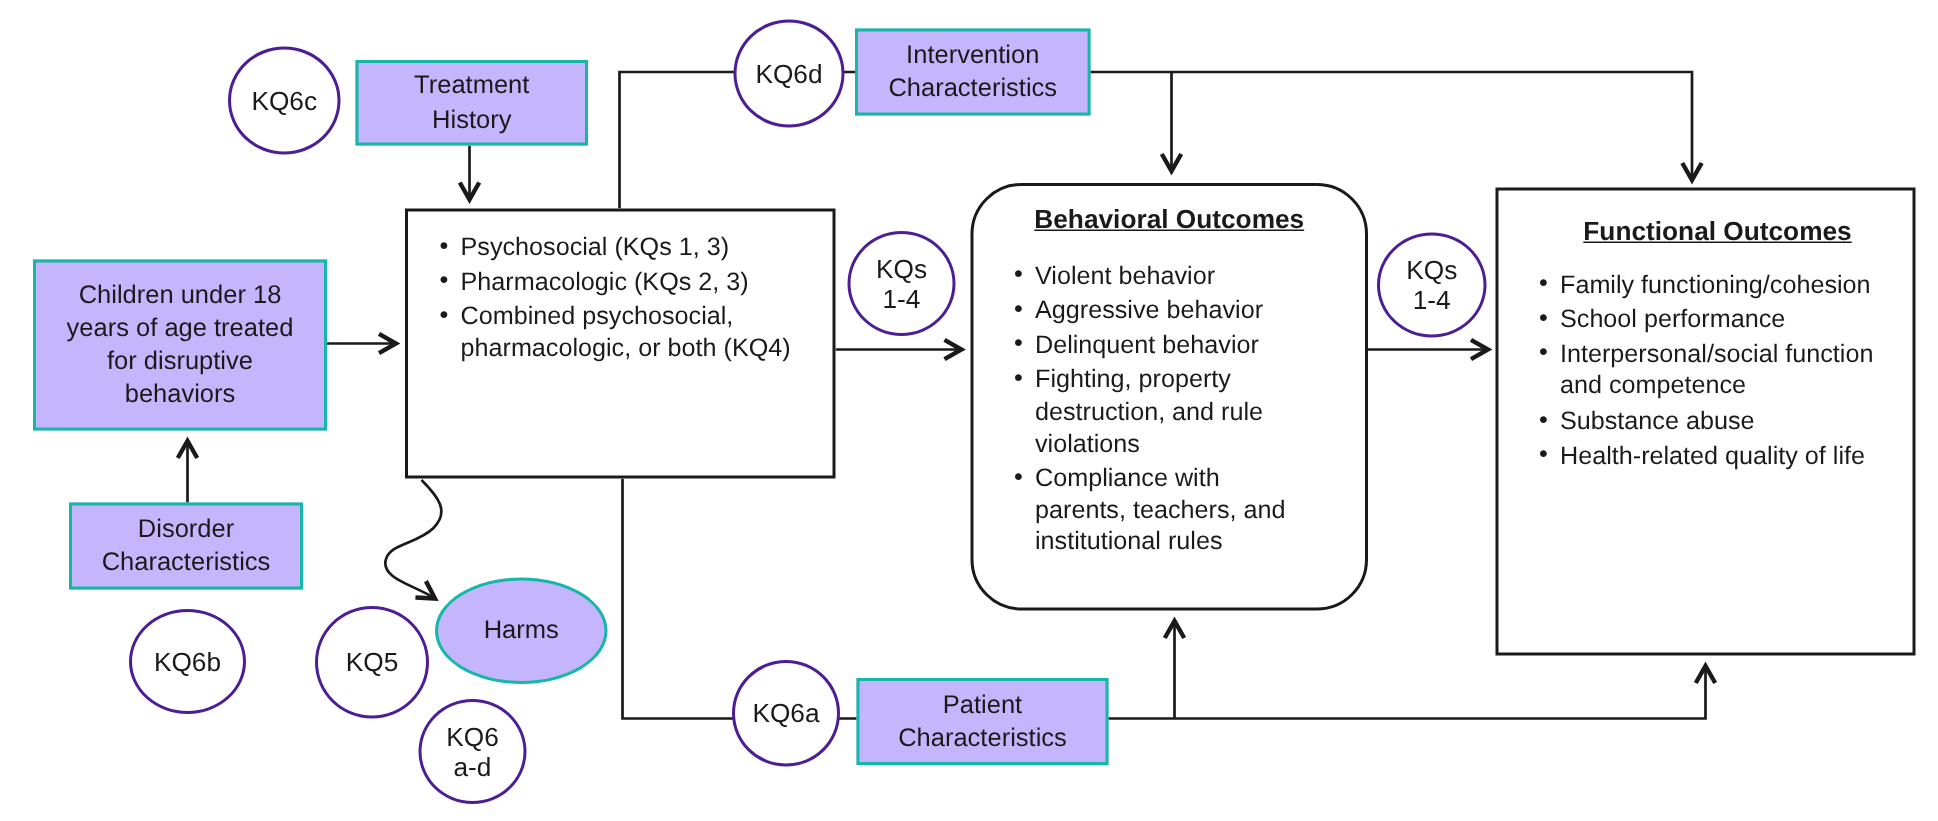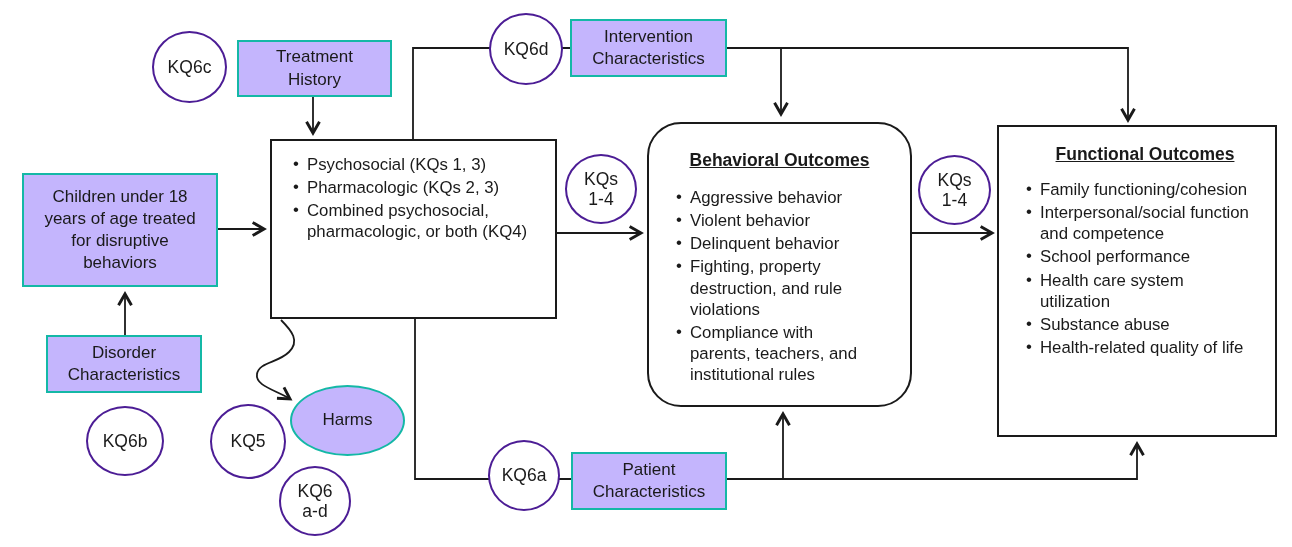--- a/index.html
+++ b/index.html
@@ -26,31 +26,31 @@
 
   .panel { position:absolute; background:#ffffff; border:2px solid #1a1a1a; }
   .panel-title { font-weight:bold; text-decoration:underline; text-align:center; font-size:17.5px; }
   .bullets { list-style:none; }
   .bullet-item { position:relative; padding-left:15px; font-size:16.8px; line-height:1.26; margin-bottom:2px; }
   .bullet-item::before { content:"\2022"; position:absolute; left:1px; top:-1px; }
 
   #interventions-box { left:270px; top:139px; width:287px; height:180px; padding:13px 6px 0 20px; }
   #interventions-box .panel-title { margin-bottom:18px; margin-left:-14px; }
 
-  #behavioral-box { left:647px; top:122px; width:265px; height:285px; border-radius:34px; padding:26px 42px 0 26px; }
+  #behavioral-box { left:647px; top:122px; width:265px; height:285px; border-radius:34px; padding:12px 42px 0 26px; }
   #behavioral-box .panel-title { margin-bottom:16px; margin-right:-16px; }
 
   #functional-box { left:997px; top:125px; width:280px; height:312px; padding:17px 18px 0 26px; }
   #functional-box .panel-title { margin-bottom:14px; margin-right:-8px; }
 
   #children-box   { left:22px;  top:173px; width:196px; height:114px; }
   #disorder-box   { left:46px;  top:335px; width:156px; height:58px; }
   #treatment-box  { left:237px; top:40px;  width:155px; height:57px; }
   #intchar-box    { left:570px; top:19px;  width:157px; height:58px; }
-  #patient-box    { left:571px; top:452px; width:156px; height:58px; }
+  #patient-box    { left:571px; top:452px; width:168px; height:58px; }
   #harms-ellipse  { left:290px; top:385px; width:115px; height:71px; border-radius:50%; }
 
   #kq6c   { left:152px; top:31px;  width:75px; height:72px; }
   #kq6d   { left:489px; top:13px;  width:74px; height:72px; }
   #kqs14a { left:565px; top:154px; width:72px; height:70px; }
   #kqs14b { left:918px; top:155px; width:73px; height:70px; }
   #kq6b   { left:86px;  top:406px; width:78px; height:70px; }
   #kq5    { left:210px; top:404px; width:76px; height:75px; }
   #kq6ad  { left:279px; top:466px; width:72px; height:70px; }
   #kq6a   { left:488px; top:440px; width:72px; height:71px; }
@@ -101,35 +101,34 @@
     <ul class="bullets">
         <li class="bullet-item">Psychosocial (KQs 1, 3)</li>
         <li class="bullet-item">Pharmacologic (KQs 2, 3)</li>
         <li class="bullet-item">Combined psychosocial, pharmacologic, or both (KQ4)</li>
       </ul>
   </div>
 
   <div class="panel" id="behavioral-box">
     <div class="panel-title">Behavioral Outcomes</div>
     <ul class="bullets">
+        <li class="bullet-item">Violent behavior</li>
         <li class="bullet-item">Aggressive behavior</li>
-        <li class="bullet-item">Violent behavior</li>
         <li class="bullet-item">Delinquent behavior</li>
         <li class="bullet-item">Fighting, property destruction, and rule violations</li>
         <li class="bullet-item">Compliance with parents, teachers, and institutional rules</li>
       </ul>
   </div>
 
   <div class="panel" id="functional-box">
     <div class="panel-title">Functional Outcomes</div>
     <ul class="bullets">
         <li class="bullet-item">Family functioning/cohesion</li>
+        <li class="bullet-item">School performance</li>
         <li class="bullet-item">Interpersonal/social function and competence</li>
-        <li class="bullet-item">School performance</li>
-        <li class="bullet-item">Health care system utilization</li>
         <li class="bullet-item">Substance abuse</li>
         <li class="bullet-item">Health-related quality of life</li>
       </ul>
   </div>
 
   <div class="circle" id="kq6c">
     <span>KQ6c</span>
   </div>
   <div class="circle" id="kq6d">
     <span>KQ6d</span>

